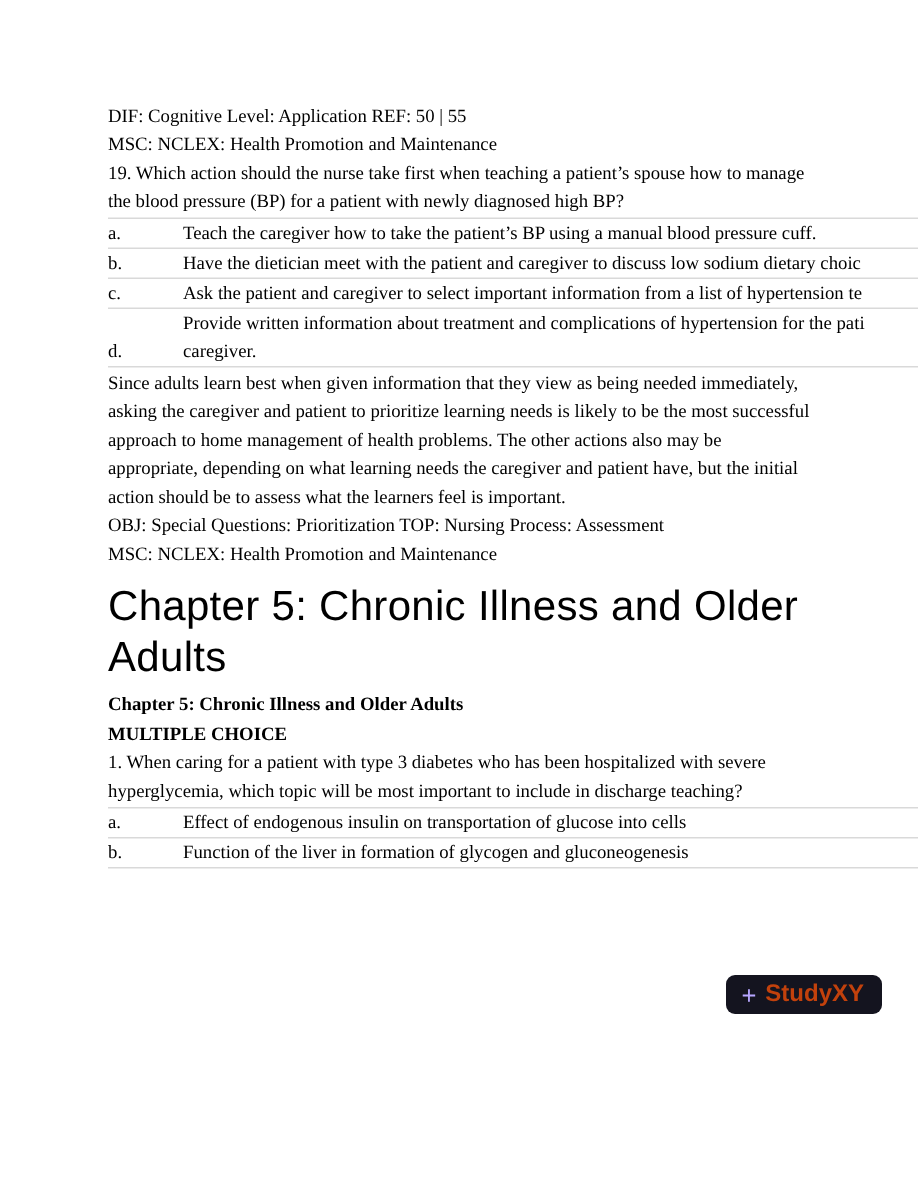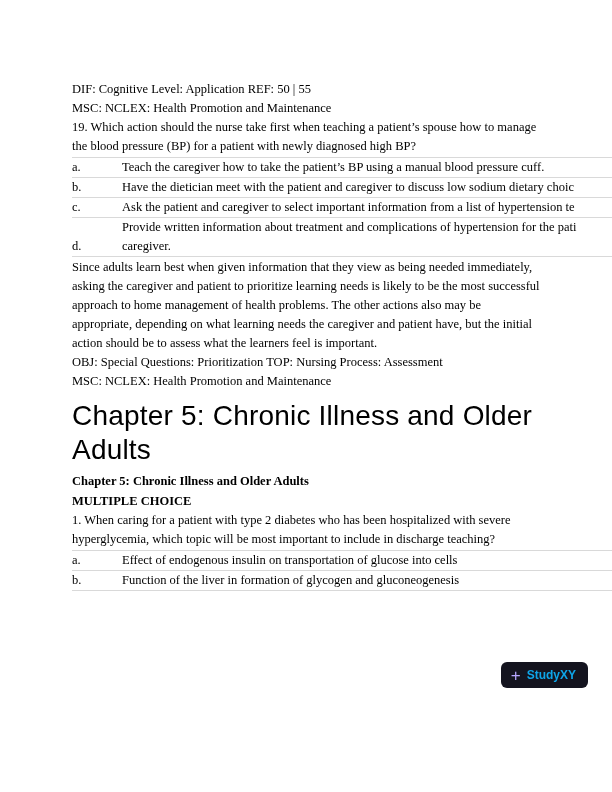--- a/index.html
+++ b/index.html
@@ -4,21 +4,20 @@
 <style>
   * { box-sizing: border-box; }
   html, body { margin: 0; padding: 0; background: #ffffff; }
   .page {
     position: relative;
     width: 612px; height: 696px;
     background: #ffffff;
     overflow: hidden;
     font-family: "Liberation Serif", serif;
     color: #000000;
-    margin-top: 12px;
   }
   .content { position: absolute; left: 72px; top: 68px; width: 468px; }
   p { margin: 0; }
   .meta, .qtext, .ans, .rationale { font-size: 12.5px; line-height: 19px; }
 
   table.options {
     border-collapse: collapse;
     width: 560px;              
     table-layout: fixed;
     margin: 1px 0;
@@ -48,23 +47,23 @@
     border-radius: 6px;
     display: flex; align-items: center;
     padding: 0 12px 0 10px; gap: 6px;
   }
   .plus {
     color: #b7a6ff;
     font-family: "Liberation Sans", sans-serif;
     font-size: 17px; font-weight: 400; line-height: 1;
   }
   .brand-name {
-    color: #0ea5e9;
+    color: #c2410c;
     font-family: "Liberation Sans", sans-serif;
-    font-size: 12px; font-weight: bold;
+    font-size: 16px; font-weight: bold;
   }
 </style>
 </head>
 <body>
 
 <div class="page">
   <div class="content">
 
     <p class="meta">DIF: Cognitive Level: Application REF: 50 | 55</p>
     <p class="meta">MSC: NCLEX: Health Promotion and Maintenance</p>
@@ -103,21 +102,21 @@
 
     <p class="rationale">Since adults learn best when given information that they view as being needed immediately, asking the caregiver and patient to prioritize learning needs is likely to be the most successful approach to home management of health problems. The other actions also may be appropriate, depending on what learning needs the caregiver and patient have, but the initial action should be to assess what the learners feel is important.</p>
 
     <p class="meta">OBJ: Special Questions: Prioritization TOP: Nursing Process: Assessment</p>
     <p class="meta">MSC: NCLEX: Health Promotion and Maintenance</p>
 
     <h1 class="chapter-heading">Chapter 5: Chronic Illness and Older Adults</h1>
     <p class="bold-line">Chapter 5: Chronic Illness and Older Adults</p>
     <p class="bold-line">MULTIPLE CHOICE</p>
 
-    <p class="qtext">1. When caring for a patient with type 2 diabetes who has been hospitalized with severe hyperglycemia, which topic will be most important to include in discharge teaching?</p>
+    <p class="qtext">1. When caring for a patient with type 3 diabetes who has been hospitalized with severe hyperglycemia, which topic will be most important to include in discharge teaching?</p>
 
     <table class="options">
       <tbody>
           <tr>
         <td class="letter">a.</td>
         <td class="otext">
               <div class="nowrap">Effect of endogenous insulin on transportation of glucose into cells</div>
             </td>
       </tr>
       <tr>

